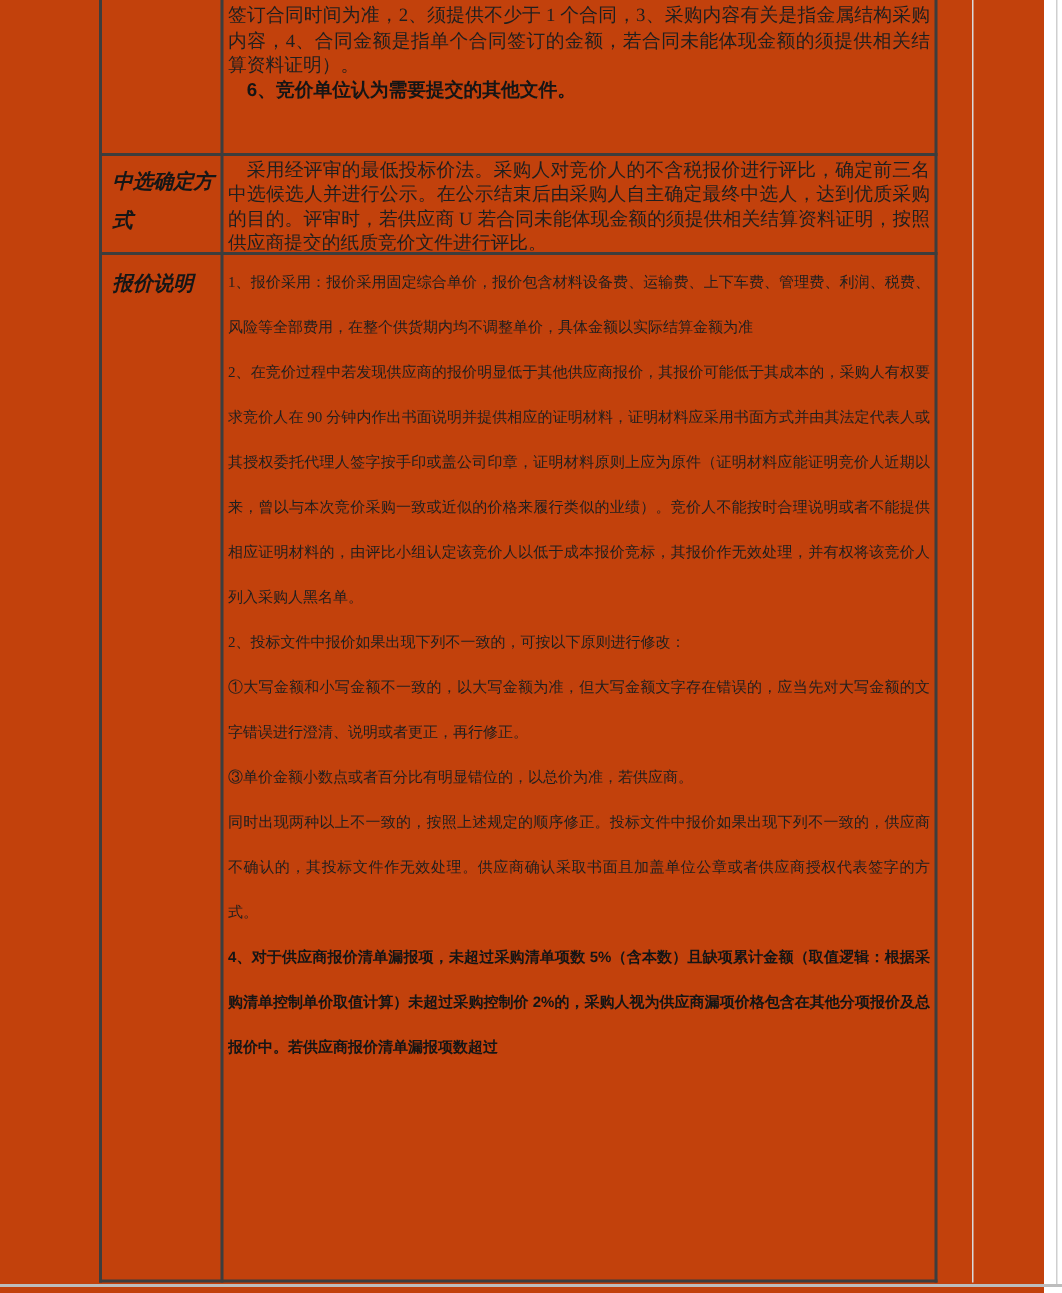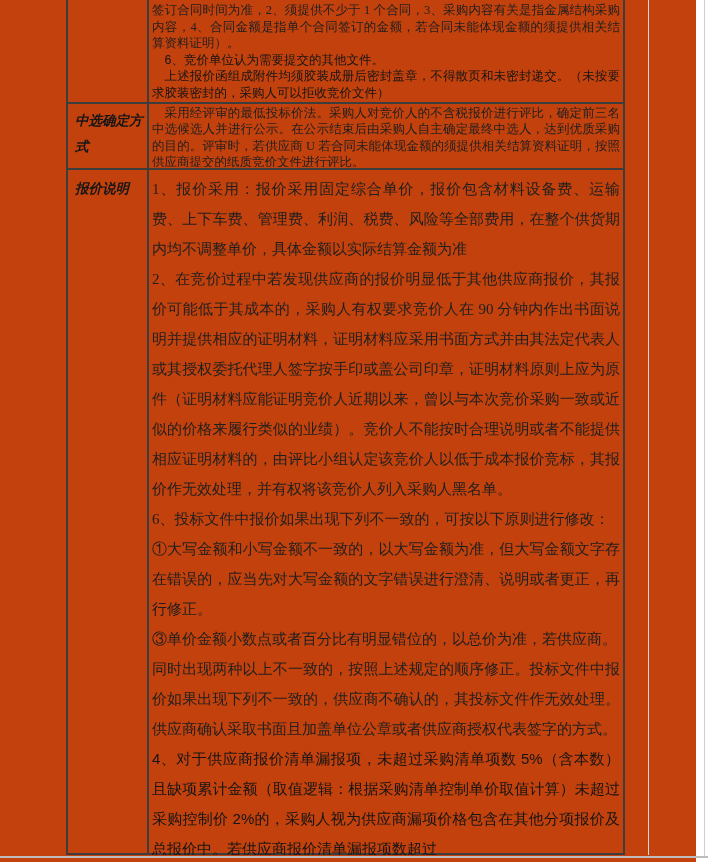--- a/index.html
+++ b/index.html
@@ -33,24 +33,24 @@
     overflow: hidden;
     word-break: break-all;
   }
   .content-cell p {
     margin: 0;
     text-align: justify;
     text-justify: inter-character;
   }
   .cell-r1 { top: 2px;  height: 100px; font-size: 12.5px; line-height: 16.5px; }
   .cell-r2 { top: 105px; height: 62px;  font-size: 12.5px; line-height: 16.4px; }
-  .cell-r3 { top: 174px; height: 681px; font-size: 15px; line-height: 30px; }
+  .cell-r3 { top: 174px; height: 681px; font-size: 10px; line-height: 30px; }
 
   .hei {
-    font-weight: 400;
+    font-weight: 700;
     font-family: "Liberation Sans", "DejaVu Sans", sans-serif;
     color: #151515;
   }
   .indent1 { text-indent: 1em; }
 </style>
 </head>
 <body>
 
 <div class="page">
 
@@ -61,32 +61,31 @@
   <div class="hline" style="top:168px"></div>
   <div class="hline" style="top:853px"></div>
 
   <div class="page-edge-line" style="left:0; top:856px; width:708px; height:1.6px; background:#bdbdbd;"></div>
   <div class="page-edge-line" style="left:648px; top:0; width:1px; height:855px;"></div>
   <div class="page-edge-line" style="left:704px; top:0; width:1.4px; height:856px; background:#cfcfcf;"></div>
 
   <div class="content-cell cell-r1">
     <p>签订合同时间为准，2、须提供不少于 1 个合同，3、采购内容有关是指金属结构采购内容，4、合同金额是指单个合同签订的金额，若合同未能体现金额的须提供相关结算资料证明）。</p>
     <p class="hei indent1">6、竞价单位认为需要提交的其他文件。</p>
-    <p class="hei indent1">上述报价函组成附件均须胶装成册后密封盖章，不得散页和未密封递交。（未按要求胶装密封的，采购人可以拒收竞价文件）</p>
   </div>
 
   <div class="label-cell" style="top:108px;font-style:italic;">中选确定方式</div>
   <div class="content-cell cell-r2">
     <p class="indent1">采用经评审的最低投标价法。采购人对竞价人的不含税报价进行评比，确定前三名中选候选人并进行公示。在公示结束后由采购人自主确定最终中选人，达到优质采购的目的。评审时，若供应商 U 若合同未能体现金额的须提供相关结算资料证明，按照供应商提交的纸质竞价文件进行评比。</p>
   </div>
 
   <div class="label-cell" style="top:176px;font-style:italic;">报价说明</div>
   <div class="content-cell cell-r3">
     <p>1、报价采用：报价采用固定综合单价，报价包含材料设备费、运输费、上下车费、管理费、利润、税费、风险等全部费用，在整个供货期内均不调整单价，具体金额以实际结算金额为准</p>
     <p>2、在竞价过程中若发现供应商的报价明显低于其他供应商报价，其报价可能低于其成本的，采购人有权要求竞价人在 90 分钟内作出书面说明并提供相应的证明材料，证明材料应采用书面方式并由其法定代表人或其授权委托代理人签字按手印或盖公司印章，证明材料原则上应为原件（证明材料应能证明竞价人近期以来，曾以与本次竞价采购一致或近似的价格来履行类似的业绩）。竞价人不能按时合理说明或者不能提供相应证明材料的，由评比小组认定该竞价人以低于成本报价竞标，其报价作无效处理，并有权将该竞价人列入采购人黑名单。</p>
-    <p>6、投标文件中报价如果出现下列不一致的，可按以下原则进行修改：</p>
+    <p>2、投标文件中报价如果出现下列不一致的，可按以下原则进行修改：</p>
     <p>①大写金额和小写金额不一致的，以大写金额为准，但大写金额文字存在错误的，应当先对大写金额的文字错误进行澄清、说明或者更正，再行修正。</p>
     <p>③单价金额小数点或者百分比有明显错位的，以总价为准，若供应商。</p>
     <p>同时出现两种以上不一致的，按照上述规定的顺序修正。投标文件中报价如果出现下列不一致的，供应商不确认的，其投标文件作无效处理。供应商确认采取书面且加盖单位公章或者供应商授权代表签字的方式。</p>
     <p class="hei">4、对于供应商报价清单漏报项，未超过采购清单项数 5%（含本数）且缺项累计金额（取值逻辑：根据采购清单控制单价取值计算）未超过采购控制价 2%的，采购人视为供应商漏项价格包含在其他分项报价及总报价中。若供应商报价清单漏报项数超过</p>
   </div>
 
 </div>
 
 </body></html>

